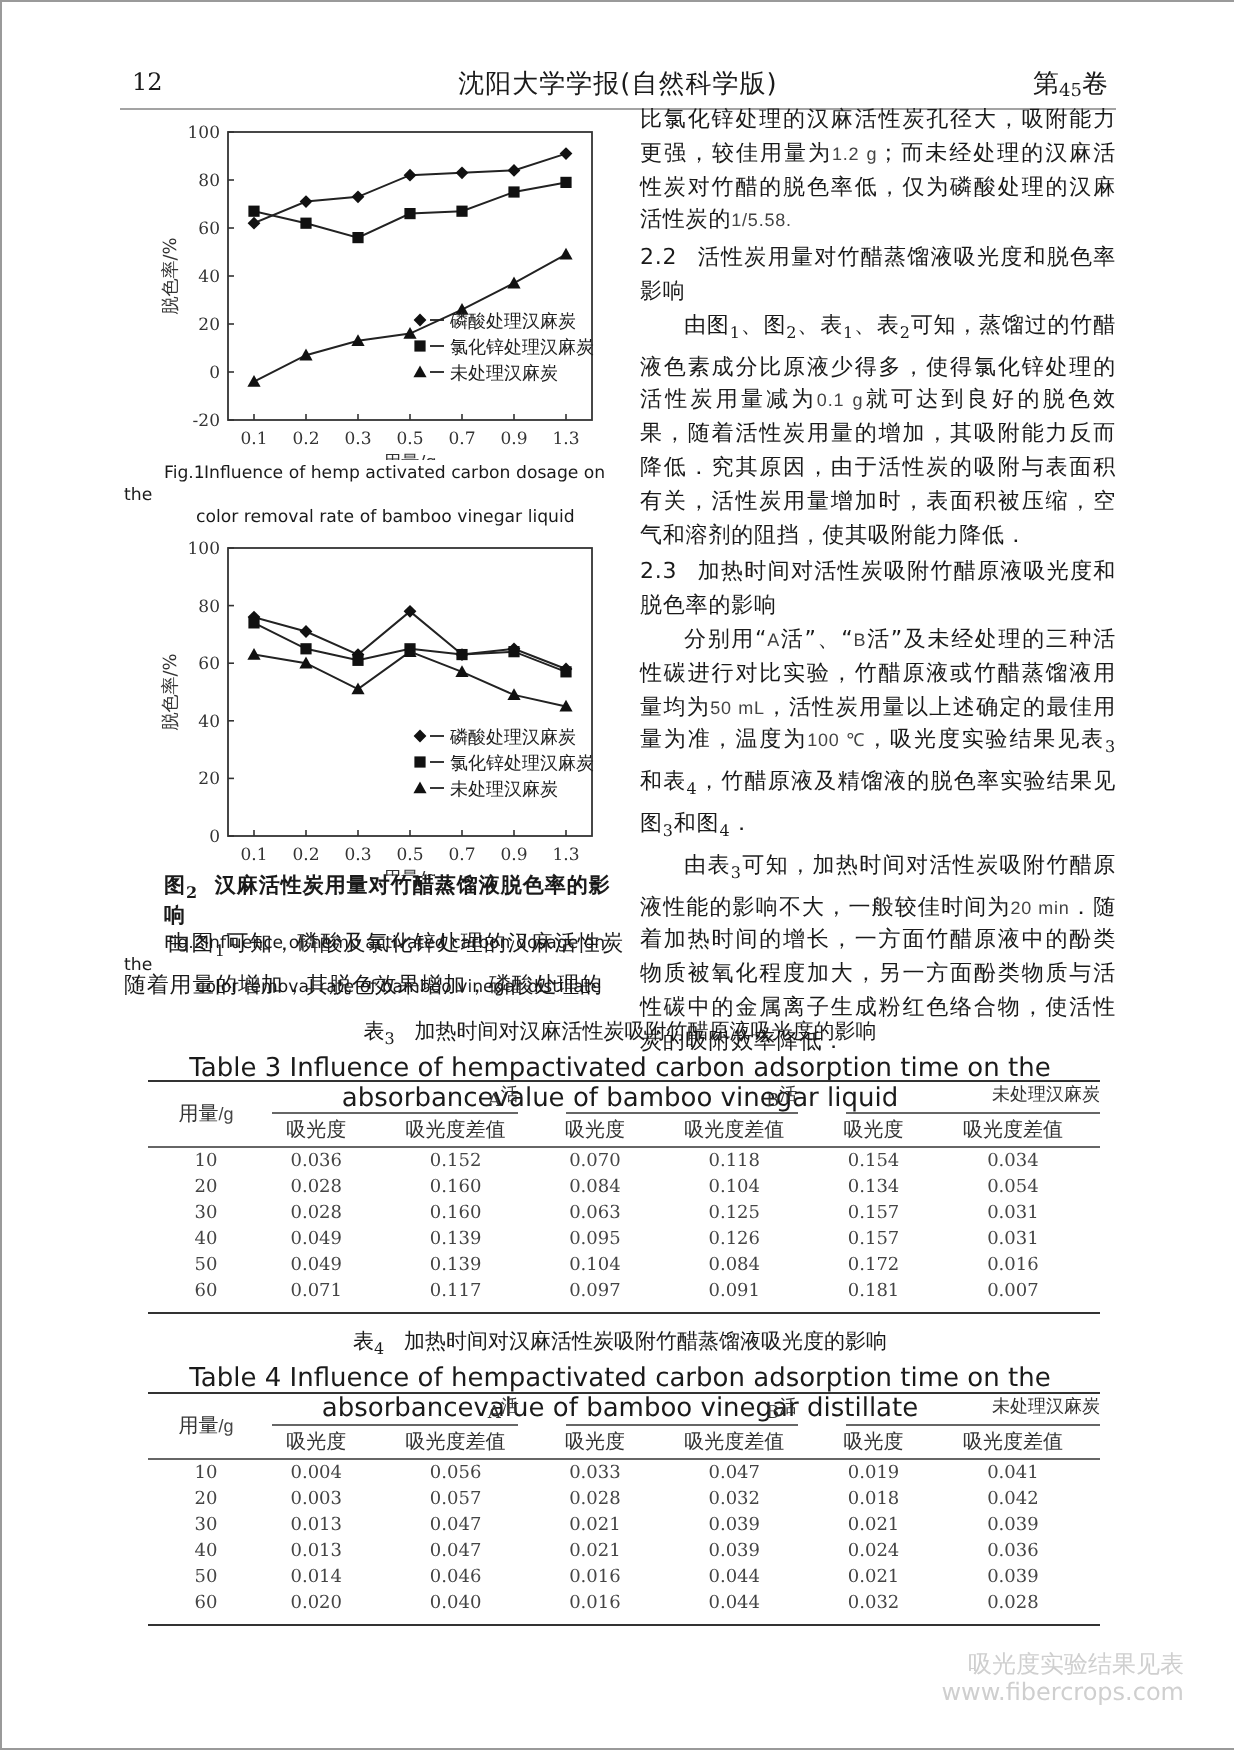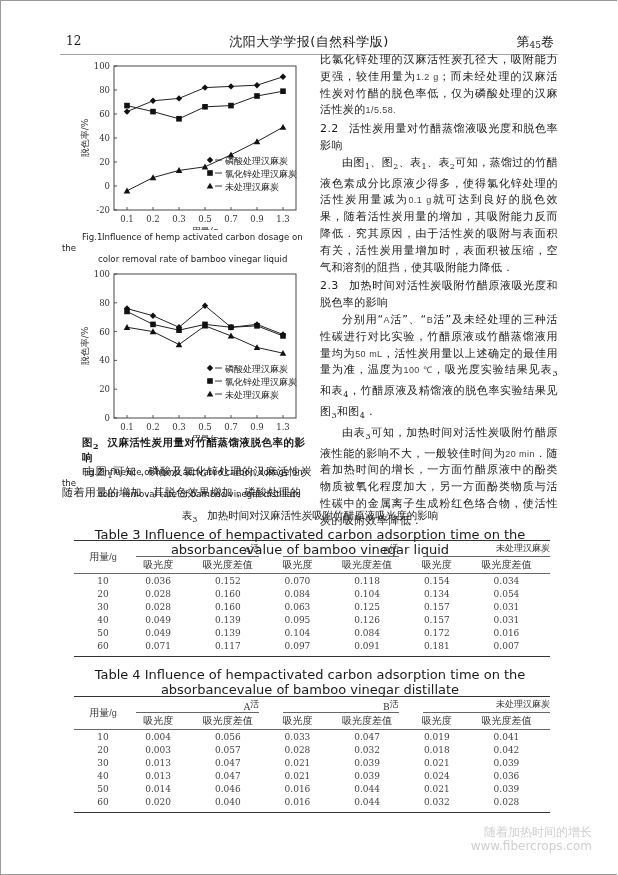--- a/index.html
+++ b/index.html
@@ -321,20 +321,21 @@
           <td>0.007</td>
         </tr>
         <tr class="botline">
           <td colspan="7" style="height:4px;"></td>
         </tr>
       </tbody>
     </table>
 </div>
 
 <div class="tcap" style="top:664px;">
+  <div class="cn"><span>表</span><span class="sub">4</span>&nbsp;&nbsp;&nbsp;<span>加热时间对汉麻活性炭吸附竹醋蒸馏液吸光度的影响</span></div>
   <div class="en">Table 4   Influence of hempactivated carbon adsorption time on the absorbancevalue of bamboo vinegar distillate</div>
 </div>
 <div class="tbl" style="top:696px;">
   <table id="t4">
       <tbody>
         <tr class="topline">
           <th rowspan="2" style="width:58px;height:32px;"><span>用量</span><span class="num">/g</span></th>
           <th colspan="2" class="grp" style="height:16px;">
             <div class="u" style="margin:0 12px 0 4px;"><span class="sub2">A</span><span style="font-size:9px;vertical-align:3px;">活</span></div>
           </th>
@@ -411,15 +412,15 @@
           <td>0.028</td>
         </tr>
         <tr class="botline">
           <td colspan="7" style="height:4px;"></td>
         </tr>
       </tbody>
     </table>
 </div>
 
 <div class="wm">
-  <div>随着加热时间的增长</div>
+  <div>吸光度实验结果见表</div>
   <div>www.fibercrops.com</div>
 </div>
 
 </body></html>

